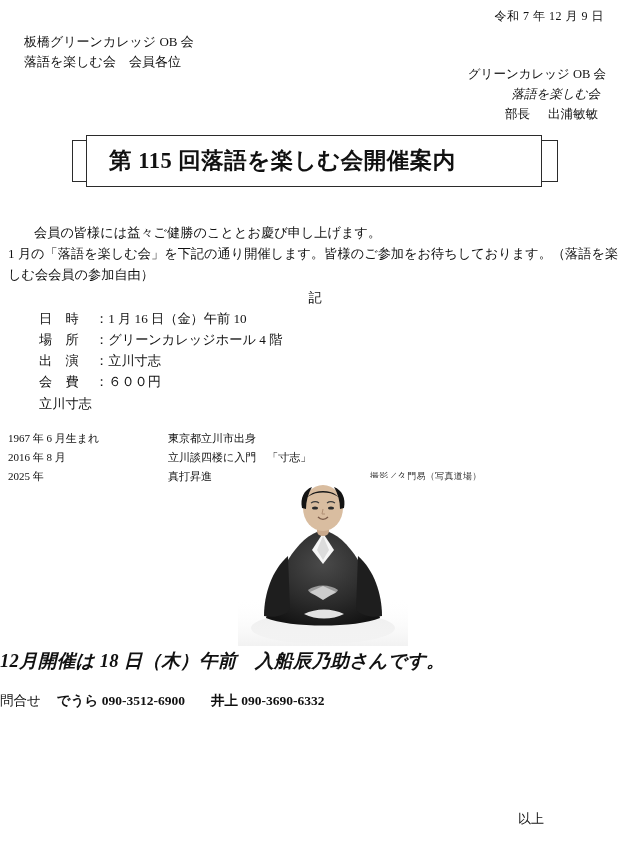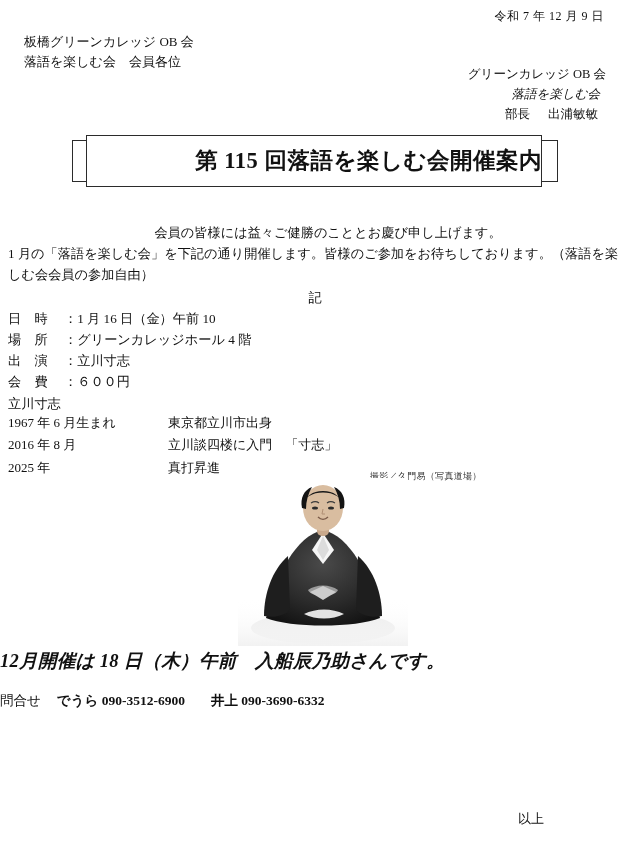--- a/index.html
+++ b/index.html
@@ -69,65 +69,65 @@
     background: #ffffff;
     box-sizing: border-box;
   }
   .banner .tail.left { left: 0; border-right: none; }
   .banner .tail.right { right: 0; border-left: none; }
   .banner .banner-text {
     position: absolute;
     left: 14px; top: 0;
     width: 456px; height: 52px;
     line-height: 52px;
-    text-align: right;
+    text-align: left;
     font-size: 22.5px;
     font-weight: bold;
     letter-spacing: 0.5px;
     white-space: nowrap;
+    padding-left: 23px;
   }
 
   
   .greeting {
     top: 222px; left: 8px;
     width: 614px;
     font-size: 13.2px;
     line-height: 1.62;
     text-indent: 26px;
-    text-align: center;
   }
   .para2 {
     top: 243px; left: 8px;
     width: 616px;
     font-size: 13.2px;
     line-height: 1.62;
   }
   .ki {
     top: 289px; left: 0;
     width: 630px;
     text-align: center;
     font-size: 13.2px;
   }
 
   
   .details {
     top: 308px; left: 8px;
     font-size: 13.2px;
     line-height: 1.6;
   }
-  .details .row { white-space: nowrap; }
+  .details .row { white-space: nowrap; margin-left: 31px; }
   .details .lbl {
     display: inline-block;
     min-width: 56px;
   }
 
   
   .profile {
-    top: 412px; left: 8px;
-    font-size: 13px;
+    top: 429px; left: 8px;
+    font-size: 11px;
     line-height: 1.72;
   }
   .profile .yr {
     display: inline-block;
     width: 160px;
   }
 
   
   .credit {
     top: 470px; left: 370px;

